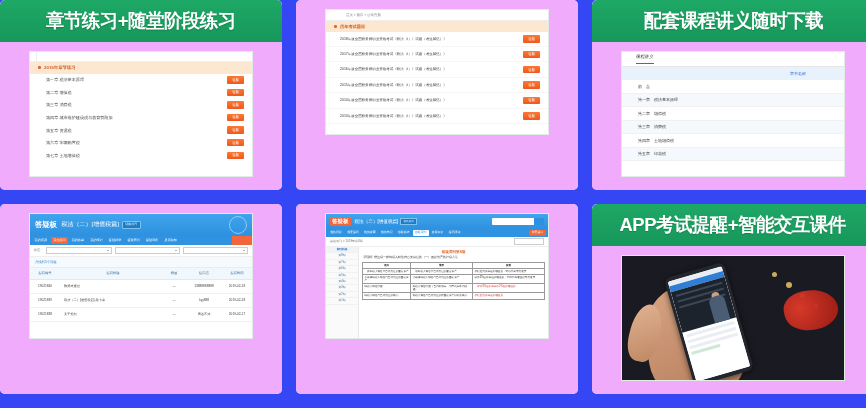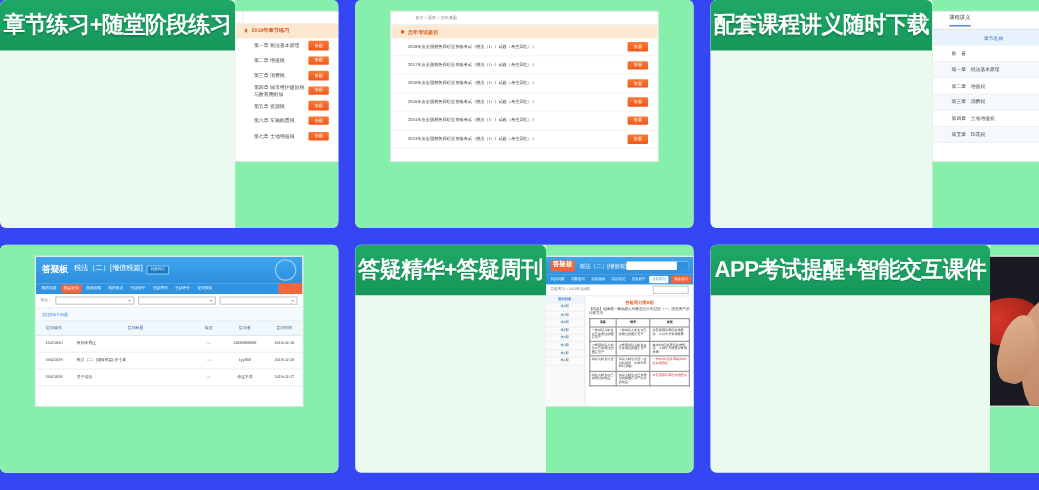--- a/index.html
+++ b/index.html
@@ -14,21 +14,21 @@
     grid-template-columns:repeat(3,282px);
     grid-template-rows:190px 190px;
     column-gap:14px;row-gap:14px;
     padding:0 0 0 0;
     box-sizing:border-box;
     align-content:start;
     justify-content:start;
   }
   .card{
     width:282px;height:190px;
-    display:flex;flex-direction:row;
+    display:flex;flex-direction:column;
     border-radius:5px;
     overflow:hidden;
     background:#eafaef;
   }
   .card-header{
     height:42px;flex:0 0 42px;
     background:linear-gradient(180deg,#1ea866 0%,#17975b 100%);
     display:flex;align-items:center;justify-content:center;
     border-radius:5px 5px 0 0;
   }
@@ -36,21 +36,21 @@
     color:#ffffff;
     font-size:19px;
     font-weight:bold;
     letter-spacing:-0.5px;
     white-space:nowrap;
     text-shadow:0 1px 1px rgba(0,0,0,.18);
     transform:scaleX(.97);
   }
   .card-body{
     flex:1 1 auto;
-    background:#86efac;
+    background:#f0abfc;
     display:flex;align-items:flex-start;justify-content:center;
     padding-top:10px;
     box-sizing:border-box;
     overflow:hidden;
   }
   .shot{
     width:222px;height:124px;
     background:#ffffff;
     overflow:hidden;
     position:relative;
@@ -329,23 +329,20 @@
           <span class="c2">关于抵扣</span>
           <span class="c3">—</span>
           <span class="c4">表达不清</span>
           <span class="c5">2019-02-17</span>
         </div>
       </div>
     </div>
   </div>
 
   <div class="card">
-    <div class="card-header">
-      <div class="card-title">答疑精华+答疑周刊</div>
-    </div>
     <div class="card-body">
       <div class="shot s5">
         <div class="s5-top">
           <span class="s5-logo">答疑板</span>
           <span class="s5-sub">税法（二）[增值税篇]</span>
           <span class="s5-chip">切换科目</span>
           <span class="s5-search">
               <b></b>
             </span>
         </div>

